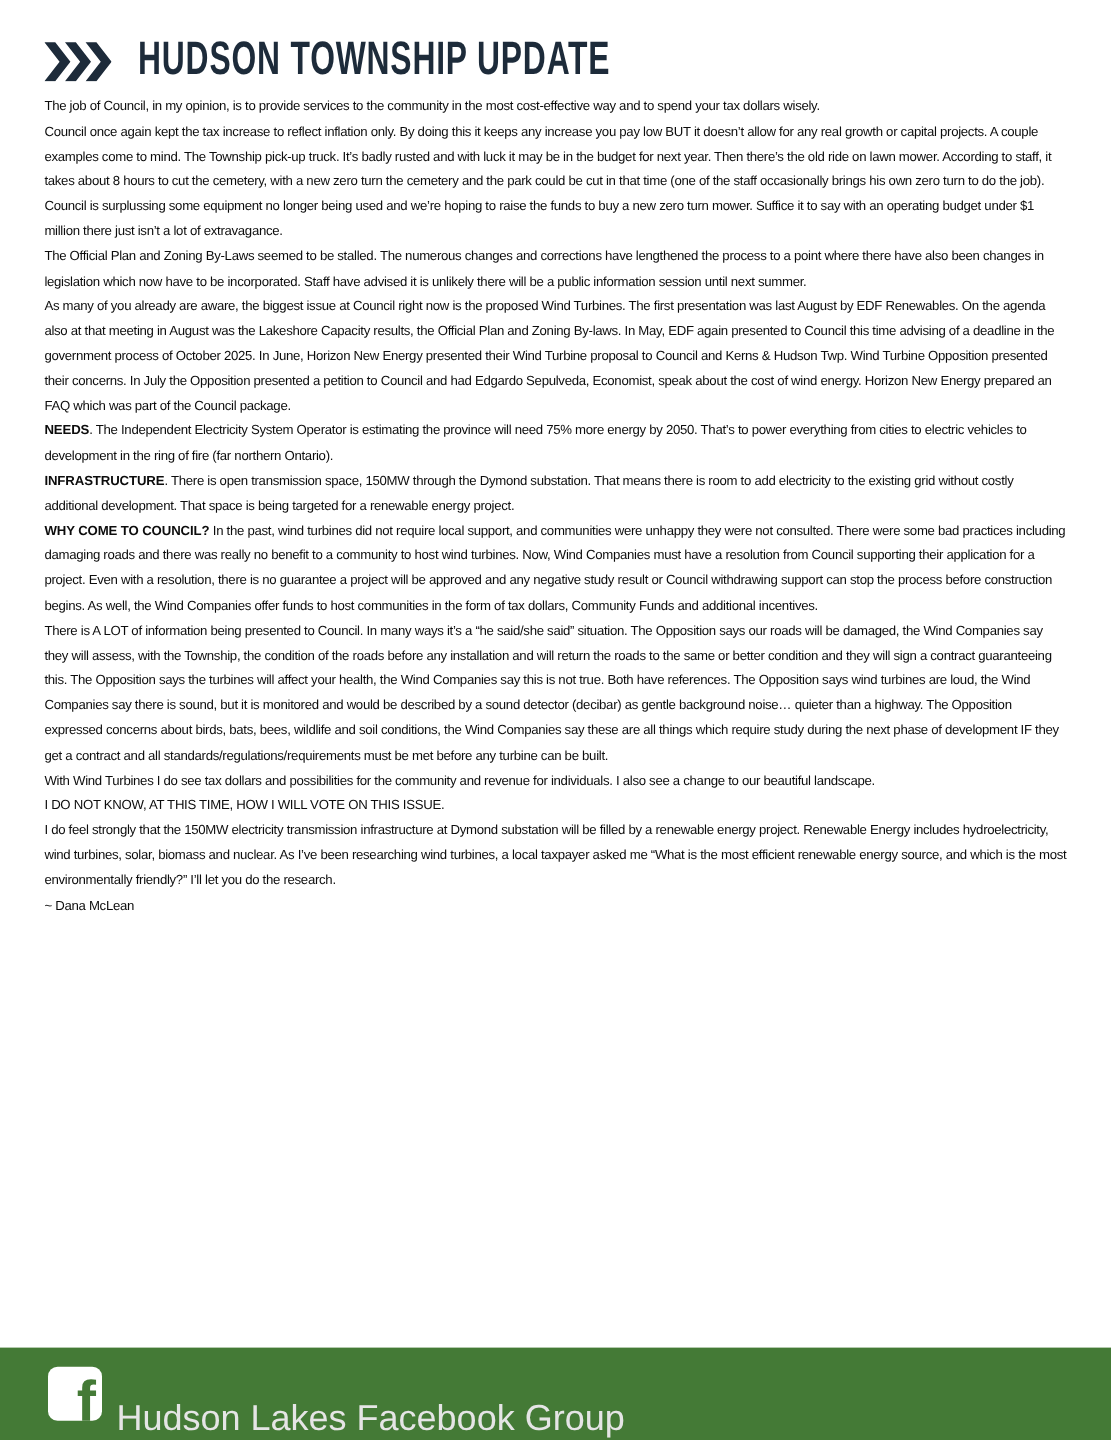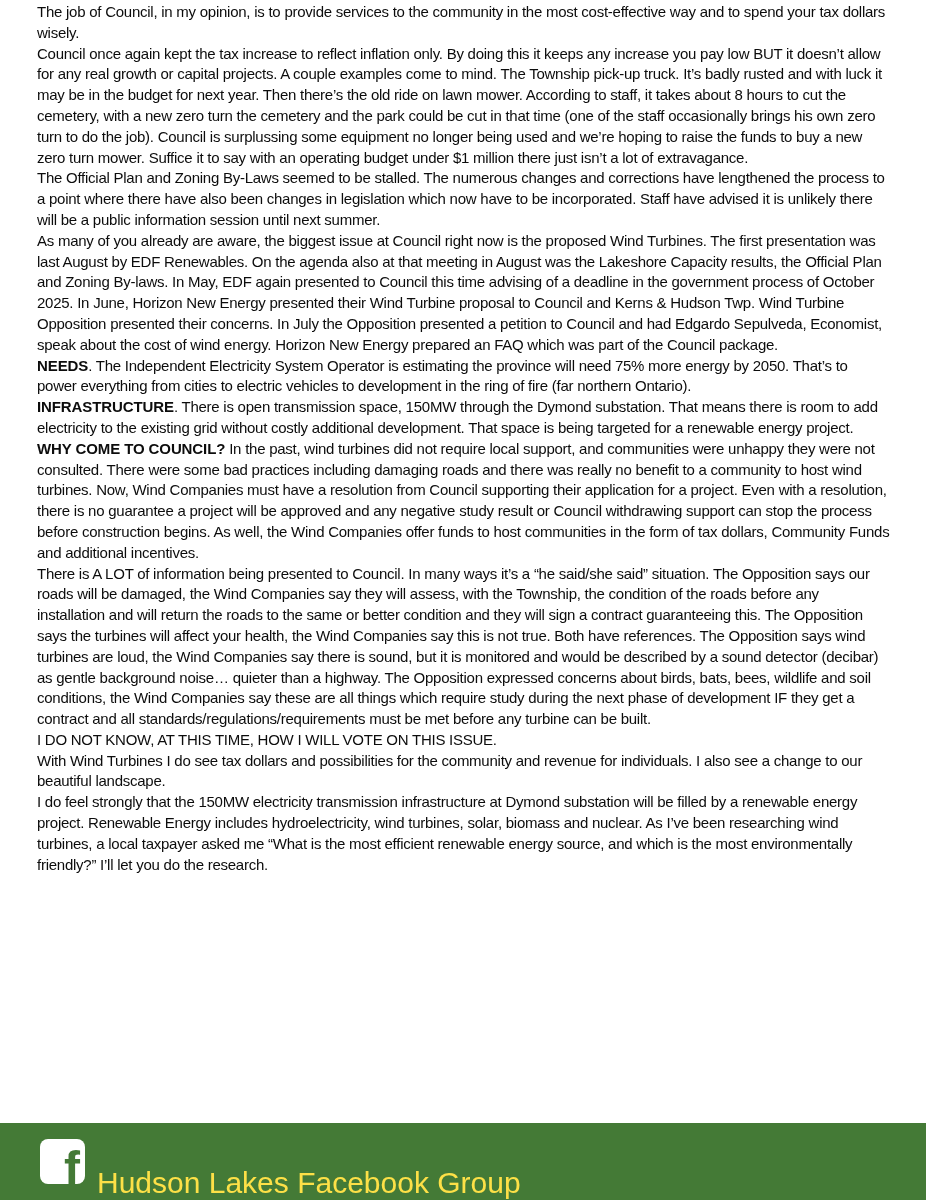--- a/index.html
+++ b/index.html
@@ -27,37 +27,37 @@
     white-space:nowrap;
     transform:scaleX(0.68);
     transform-origin:left center;
     margin-left:22px;
     line-height:1;
   }
   .article{
     flex:1 1 auto;
     overflow:hidden;
     padding:2px 36px 0 37px;
-    font-size:15px;
+    font-size:11px;
     line-height:20.8px;
     letter-spacing:-0.25px;
   }
   .article p{margin:0;}
   .article strong{letter-spacing:-0.1px;}
   .footer{
     flex:0 0 70px;
     background:#447a36;
     display:flex;align-items:center;justify-content:space-between;
     padding:0 40px;
     color:#ffffff;
   }
   .footer-group{display:flex;align-items:center;}
   .footer-label{
     font-size:30px;
-    color:#fde047;
+    color:#e5e5e5;
     white-space:nowrap;
     margin-top:43px;
   }
   .fb-icon{
     width:45px;height:45px;
     background:#ffffff;
     border-radius:8px;
     position:relative;
     overflow:hidden;
     margin-right:12px;
@@ -70,33 +70,44 @@
     color:#447a36;
     font-family:"Liberation Sans",sans-serif;
   }
   .globe-icon{margin-right:12px;display:block;}
 </style>
 </head>
 <body>
 
 <div class="page">
 
+  <div class="header">
+    <svg class="chevrons" width="56" height="33" viewBox="0 0 62 36">
+      <g fill="#1d2b3a">
+        <polygon points="0,0 10,0 24,18 10,36 0,36 14,18"></polygon>
+        <polygon points="19,0 29,0 43,18 29,36 19,36 33,18"></polygon>
+        <polygon points="38,0 48,0 62,18 48,36 38,36 52,18"></polygon>
+      </g>
+    </svg>
+    <div class="title" style="color: rgb(29, 43, 58);">HUDSON TOWNSHIP UPDATE</div>
+  </div>
 
   <div class="article">
       <p>The job of Council, in my opinion, is to provide services to the community in the most cost-effective way and to spend your tax dollars wisely.</p>
       <p>Council once again kept the tax increase to reflect inflation only. By doing this it keeps any increase you pay low BUT it doesn’t allow for any real growth or capital projects. A couple examples come to mind. The Township pick-up truck. It’s badly rusted and with luck it may be in the budget for next year. Then there’s the old ride on lawn mower. According to staff, it takes about 8 hours to cut the cemetery, with a new zero turn the cemetery and the park could be cut in that time (one of the staff occasionally brings his own zero turn to do the job). Council is surplussing some equipment no longer being used and we’re hoping to raise the funds to buy a new zero turn mower. Suffice it to say with an operating budget under $1 million there just isn’t a lot of extravagance.</p>
       <p>The Official Plan and Zoning By-Laws seemed to be stalled. The numerous changes and corrections have lengthened the process to a point where there have also been changes in legislation which now have to be incorporated. Staff have advised it is unlikely there will be a public information session until next summer.</p>
       <p>As many of you already are aware, the biggest issue at Council right now is the proposed Wind Turbines. The first presentation was last August by EDF Renewables. On the agenda also at that meeting in August was the Lakeshore Capacity results, the Official Plan and Zoning By-laws. In May, EDF again presented to Council this time advising of a deadline in the government process of October 2025. In June, Horizon New Energy presented their Wind Turbine proposal to Council and Kerns &amp; Hudson Twp. Wind Turbine Opposition presented their concerns. In July the Opposition presented a petition to Council and had Edgardo Sepulveda, Economist, speak about the cost of wind energy. Horizon New Energy prepared an FAQ which was part of the Council package.</p>
       <p><strong>NEEDS</strong>. The Independent Electricity System Operator is estimating the province will need 75% more energy by 2050. That’s to power everything from cities to electric vehicles to development in the ring of fire (far northern Ontario).</p>
       <p><strong>INFRASTRUCTURE</strong>. There is open transmission space, 150MW through the Dymond substation. That means there is room to add electricity to the existing grid without costly additional development. That space is being targeted for a renewable energy project.</p>
       <p><strong>WHY COME TO COUNCIL?</strong> In the past, wind turbines did not require local support, and communities were unhappy they were not consulted. There were some bad practices including damaging roads and there was really no benefit to a community to host wind turbines. Now, Wind Companies must have a resolution from Council supporting their application for a project. Even with a resolution, there is no guarantee a project will be approved and any negative study result or Council withdrawing support can stop the process before construction begins. As well, the Wind Companies offer funds to host communities in the form of tax dollars, Community Funds and additional incentives.</p>
       <p>There is A LOT of information being presented to Council. In many ways it’s a “he said/she said” situation. The Opposition says our roads will be damaged, the Wind Companies say they will assess, with the Township, the condition of the roads before any installation and will return the roads to the same or better condition and they will sign a contract guaranteeing this. The Opposition says the turbines will affect your health, the Wind Companies say this is not true. Both have references. The Opposition says wind turbines are loud, the Wind Companies say there is sound, but it is monitored and would be described by a sound detector (decibar) as gentle background noise… quieter than a highway. The Opposition expressed concerns about birds, bats, bees, wildlife and soil conditions, the Wind Companies say these are all things which require study during the next phase of development IF they get a contract and all standards/regulations/requirements must be met before any turbine can be built.</p>
+      <p>With Wind Turbines I do see tax dollars and possibilities for the community and revenue for individuals. I also see a change to our beautiful landscape.</p>
       <p>I DO NOT KNOW, AT THIS TIME, HOW I WILL VOTE ON THIS ISSUE.</p>
-      <p>With Wind Turbines I do see tax dollars and possibilities for the community and revenue for individuals. I also see a change to our beautiful landscape.</p>
       <p>I do feel strongly that the 150MW electricity transmission infrastructure at Dymond substation will be filled by a renewable energy project. Renewable Energy includes hydroelectricity, wind turbines, solar, biomass and nuclear. As I’ve been researching wind turbines, a local taxpayer asked me “What is the most efficient renewable energy source, and which is the most environmentally friendly?” I’ll let you do the research.</p>
+      <p>~ Dana McLean</p>
     </div>
 
   <div class="footer" style="background: rgb(68, 122, 54);">
     <div class="footer-group">
       <span class="fb-icon">
         <span class="fb-f">f</span>
       </span>
       <span class="footer-label">Hudson Lakes Facebook Group</span>
     </div>
   </div>

